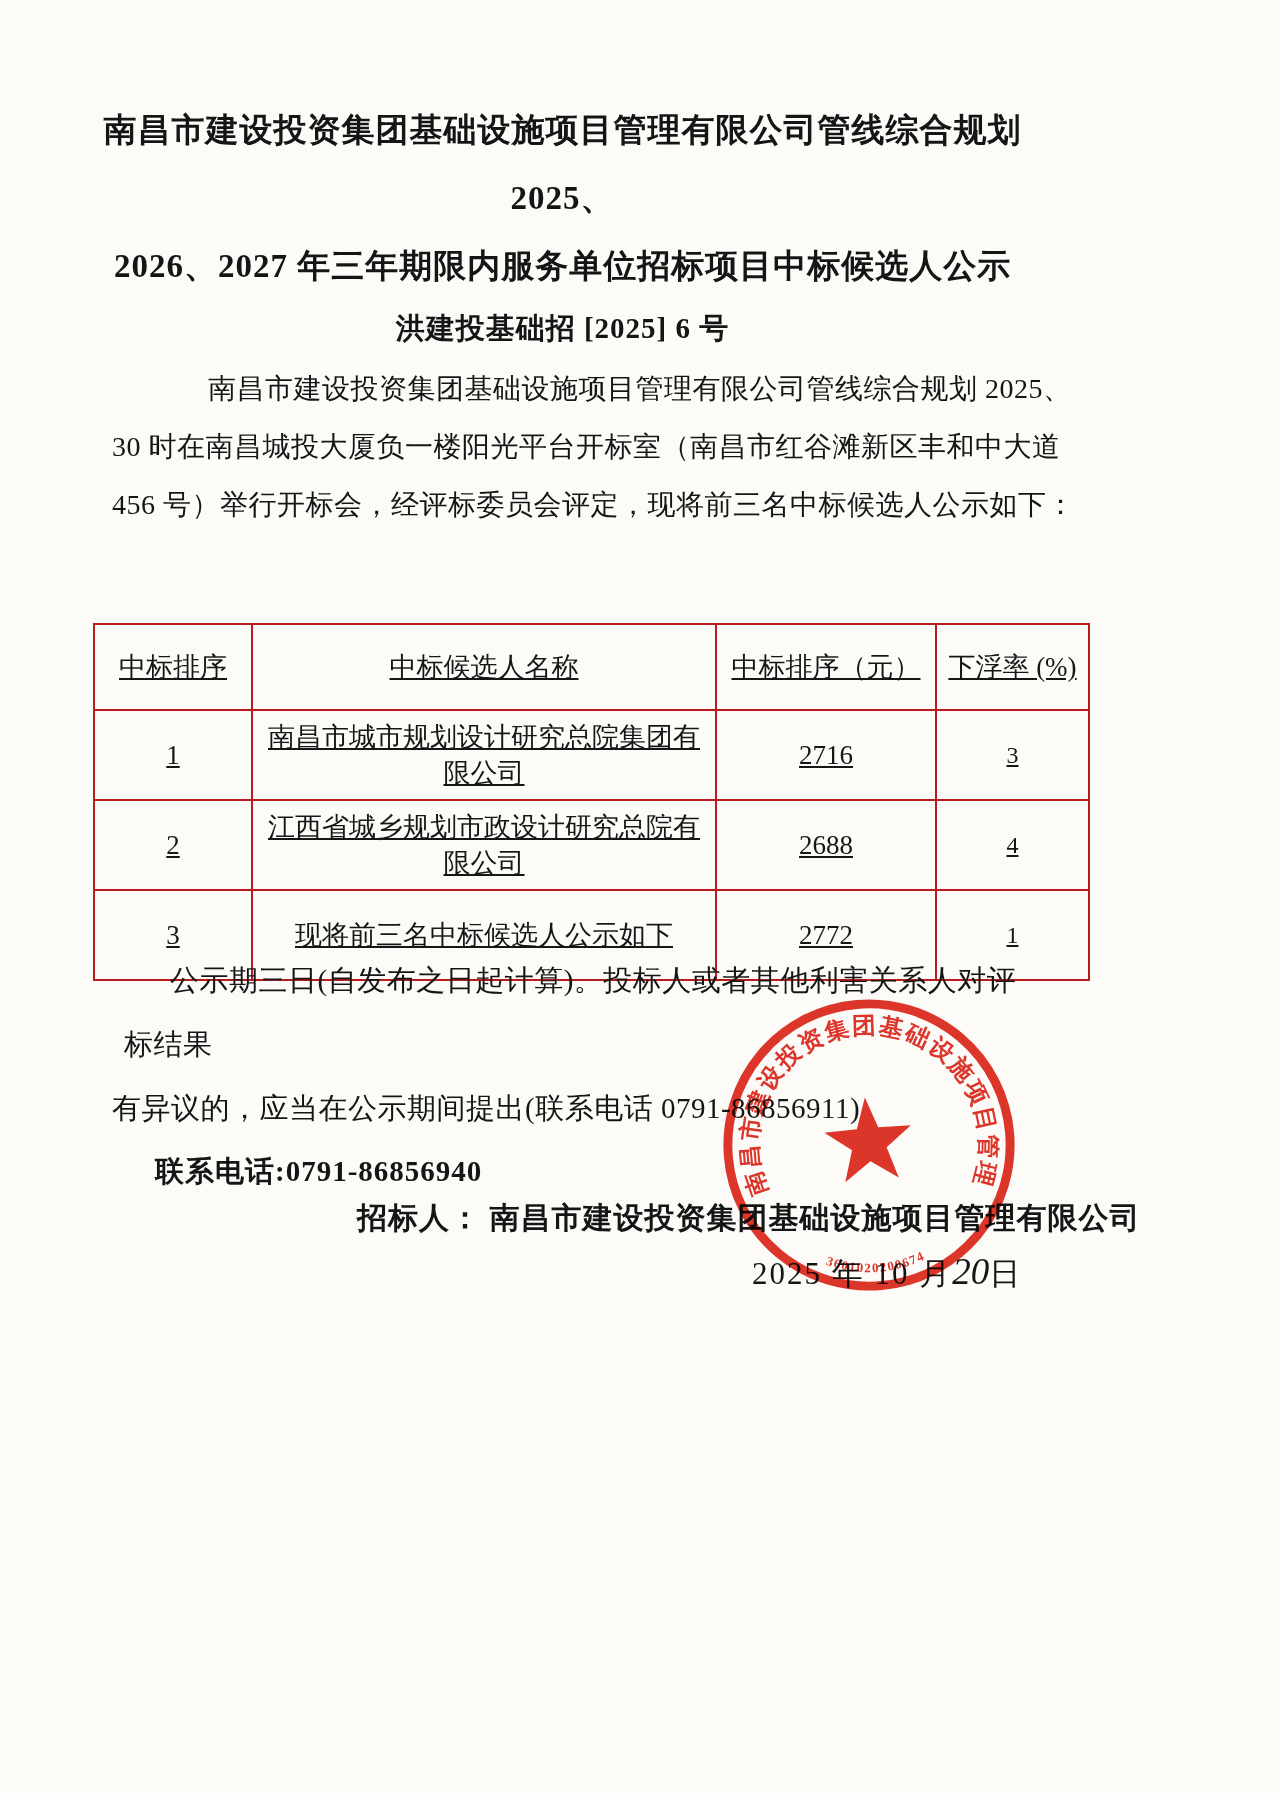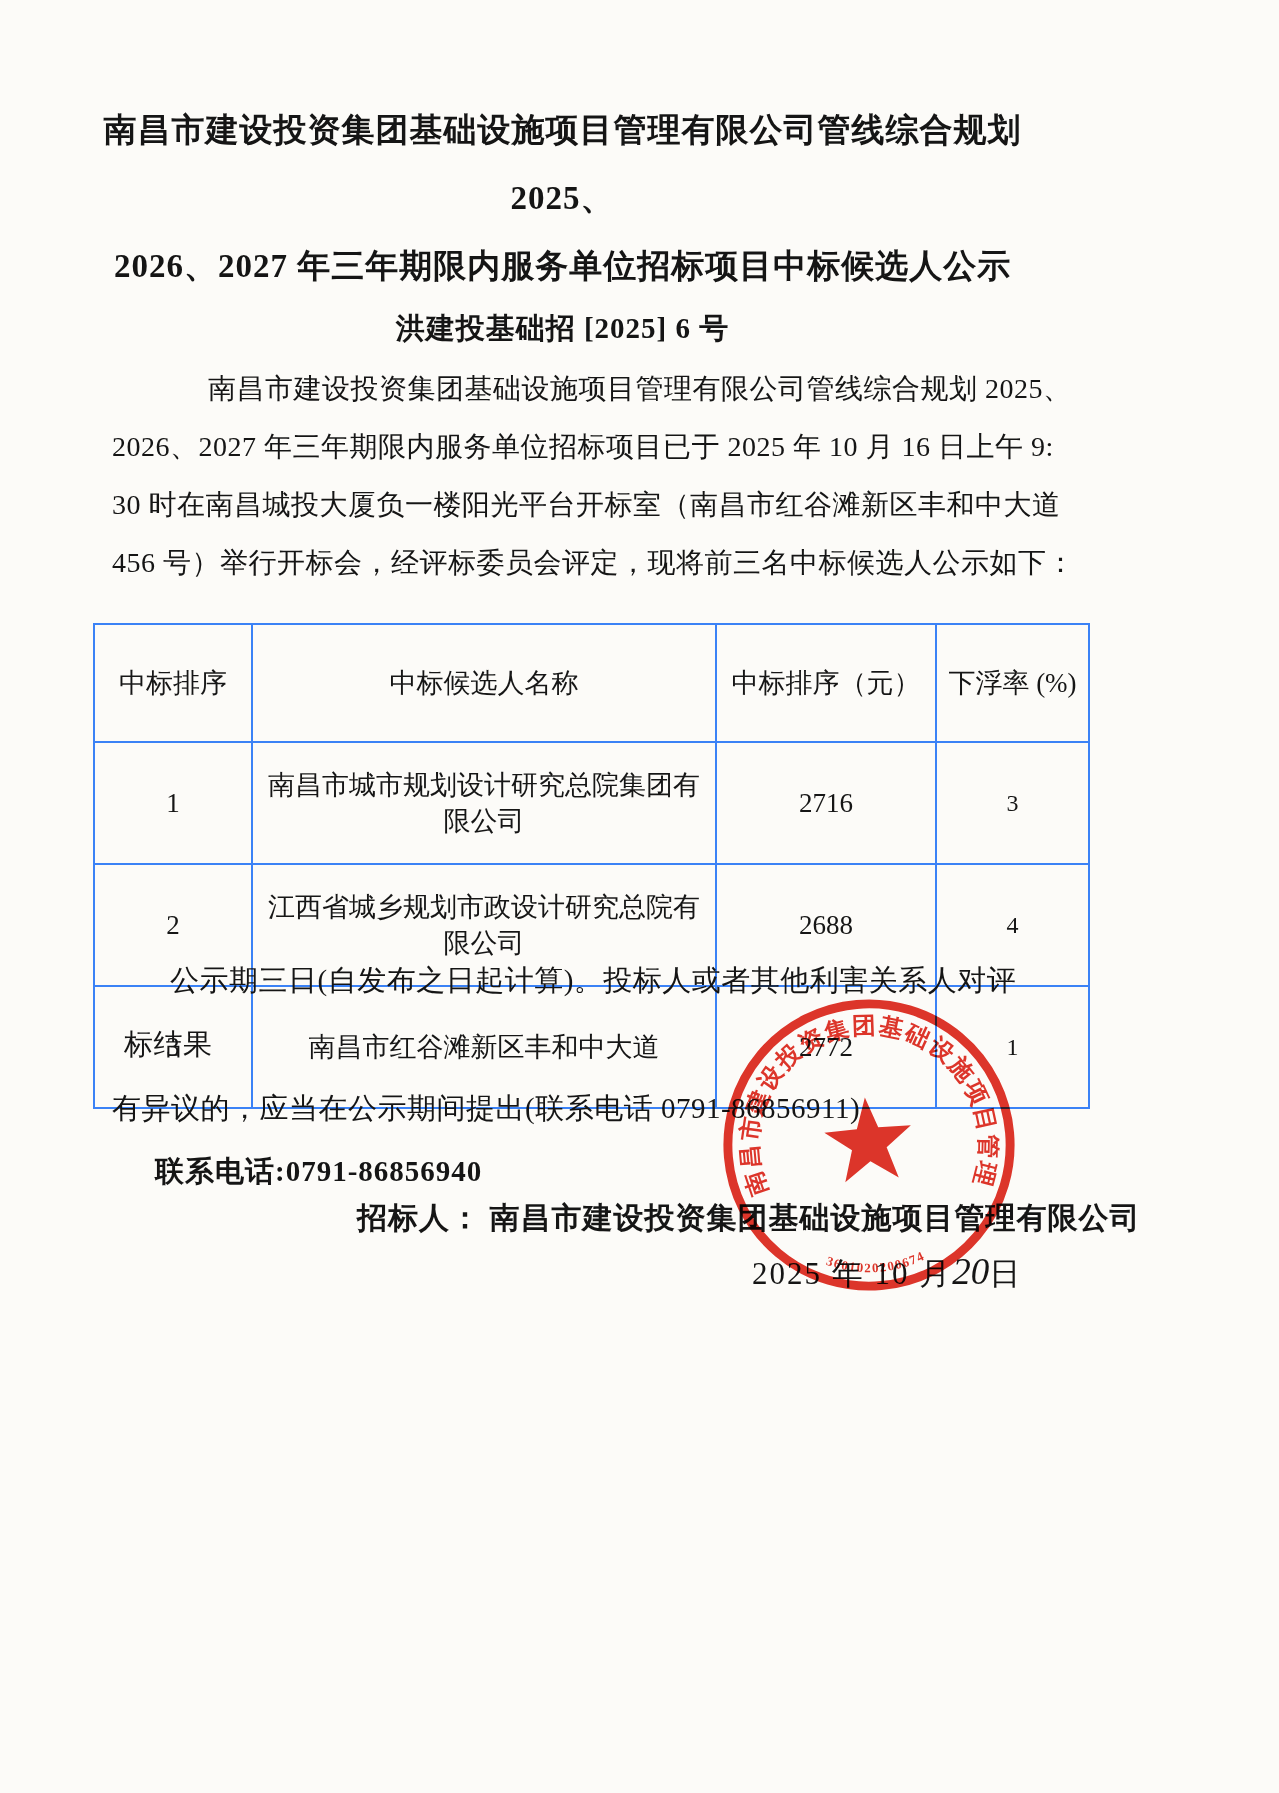--- a/index.html
+++ b/index.html
@@ -21,21 +21,21 @@
     position:absolute; top:360px; left:112px; width:920px;
     font-size:28px; line-height:58px; letter-spacing:0.5px;
   }
   .intro .line { white-space:nowrap; }
   .intro .line.first { text-indent:96px; }
   .bid-table {
     position:absolute; top:623px; left:93px; width:939px;
     border-collapse:collapse; table-layout:fixed;
     font-size:27px; text-align:center; color:#161616;
   }
-  .bid-table td { border:2px solid #3b82f6; padding:16px 6px; vertical-align:middle; }
+  .bid-table td { border:2px solid #b91c1c; padding:0 6px; vertical-align:middle;text-decoration:underline; }
   .bid-table tr.head td { height:84px; font-size:27px; }
   .bid-table tr.body td { height:88px; }
   .col-rank { width:144px; }
   .col-name { width:450px;text-align:center; }
   .col-price { width:206px; }
   .col-rate  { width:139px; font-size:24px; }
   .notice {
     position:absolute; top:948px; left:112px; width:925px;
     font-size:29px; line-height:64px; letter-spacing:0.5px;
   }
@@ -58,21 +58,20 @@
 <div class="page">
 
   <div class="title-block">
     <div>南昌市建设投资集团基础设施项目管理有限公司管线综合规划 2025、</div>
     <div>2026、2027 年三年期限内服务单位招标项目中标候选人公示</div>
     <div class="doc-number">洪建投基础招 [2025] 6 号</div>
   </div>
 
   <div class="intro">
     <div class="line first">南昌市建设投资集团基础设施项目管理有限公司管线综合规划 2025、</div>
-    <div class="line">2026、2027 年三年期限内服务单位招标项目已于 2025 年 10 月 16 日上午 9:</div>
     <div class="line">30 时在南昌城投大厦负一楼阳光平台开标室（南昌市红谷滩新区丰和中大道</div>
     <div class="line">456 号）举行开标会，经评标委员会评定，现将前三名中标候选人公示如下：</div>
   </div>
 
   <table class="bid-table">
     <tbody>
       <tr class="head">
         <td class="col-rank">中标排序</td>
         <td class="col-name">中标候选人名称</td>
         <td class="col-price">中标排序（元）</td>
@@ -85,21 +84,21 @@
         <td class="col-rate">3</td>
       </tr>
       <tr class="body">
         <td class="col-rank">2</td>
         <td class="col-name">江西省城乡规划市政设计研究总院有限公司</td>
         <td class="col-price">2688</td>
         <td class="col-rate">4</td>
       </tr>
       <tr class="body">
         <td class="col-rank">3</td>
-        <td class="col-name">南昌市红谷滩新区丰和中大道</td>
+        <td class="col-name">现将前三名中标候选人公示如下</td>
         <td class="col-price">2772</td>
         <td class="col-rate">1</td>
       </tr>
     </tbody>
   </table>
 
   <div class="notice">
     <div class="line first">公示期三日(自发布之日起计算)。投标人或者其他利害关系人对评标结果</div>
     <div class="line">有异议的，应当在公示期间提出(联系电话 0791-86856911)</div>
   </div>

